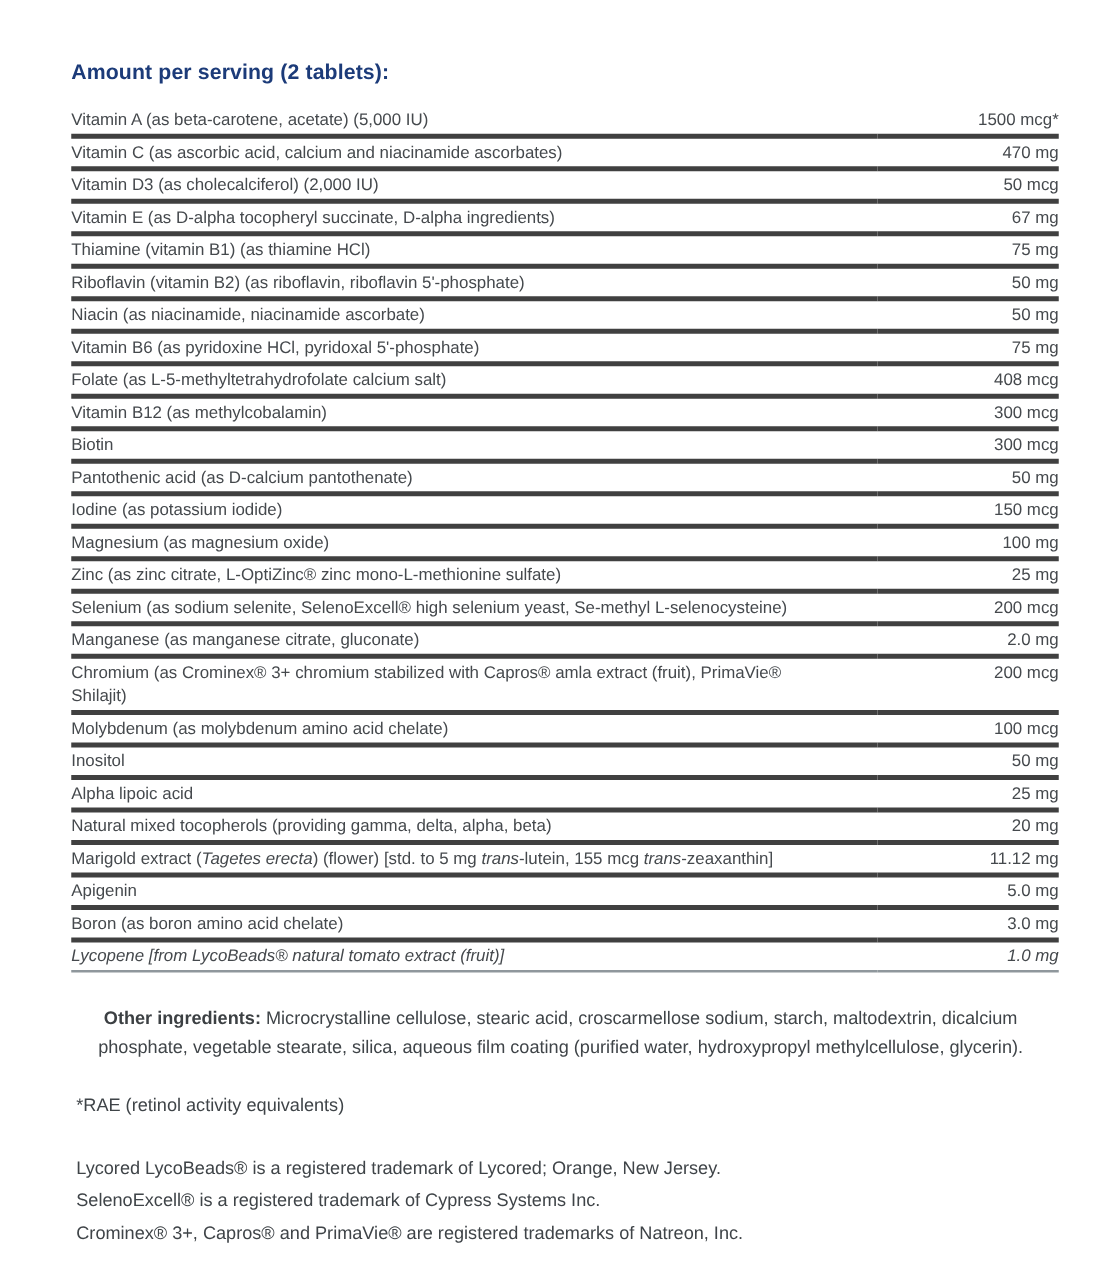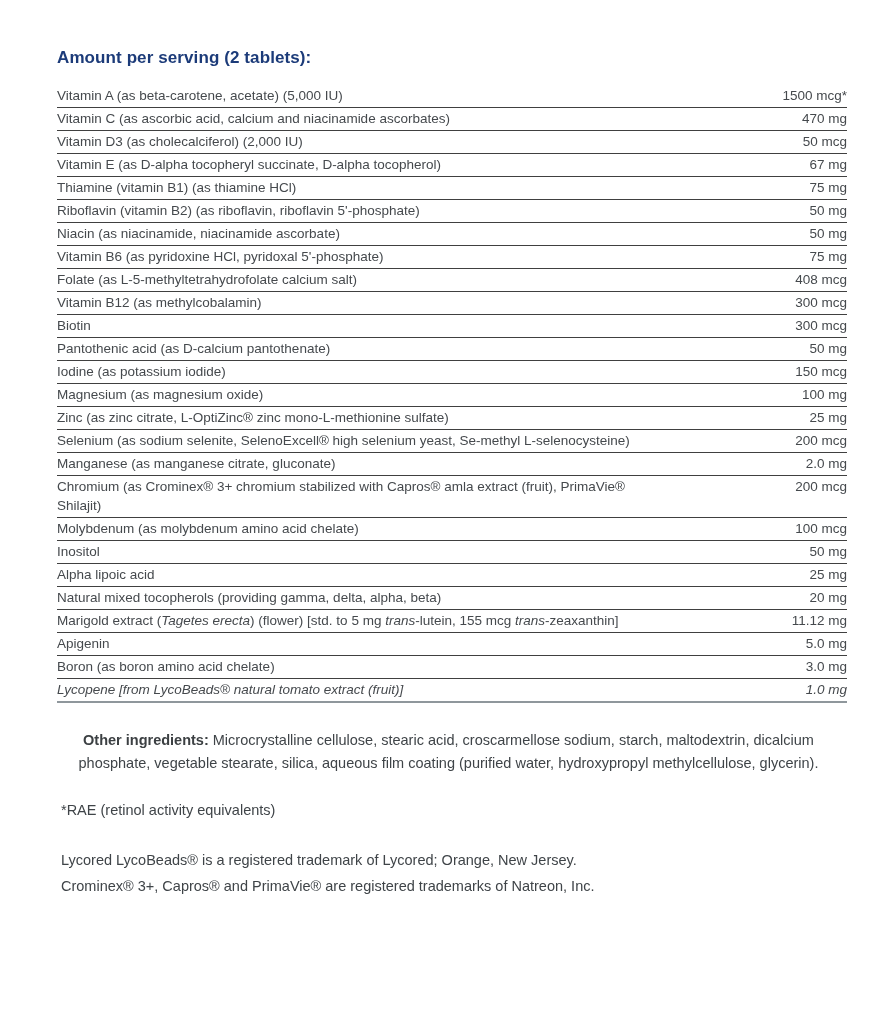--- a/index.html
+++ b/index.html
@@ -25,21 +25,21 @@
     font-weight: 700;
     color: #1c3b79;
     letter-spacing: 0.1px;
   }
   table.facts-table {
     width: 790px;
     border-collapse: collapse;
     table-layout: fixed;
   }
   table.facts-table td {
-    border-bottom: 1px solid #404040;
+    border-bottom: 4px solid #404040;
     font-size: 13.5px;
     line-height: 19px;
     padding: 1px 0 2px 0;
     vertical-align: top;
   }
   table.facts-table td.name {
     width: 615px;
     padding-right: 30px;
   }
   table.facts-table td.amount {
@@ -92,21 +92,21 @@
         </tr>
         <tr>
           <td class="name">Vitamin C (as ascorbic acid, calcium and niacinamide ascorbates)</td>
           <td class="amount">470 mg</td>
         </tr>
         <tr>
           <td class="name">Vitamin D3 (as cholecalciferol) (2,000 IU)</td>
           <td class="amount">50 mcg</td>
         </tr>
         <tr>
-          <td class="name">Vitamin E (as D-alpha tocopheryl succinate, D-alpha tocopherol)</td>
+          <td class="name">Vitamin E (as D-alpha tocopheryl succinate, D-alpha ingredients)</td>
           <td class="amount">67 mg</td>
         </tr>
         <tr>
           <td class="name">Thiamine (vitamin B1) (as thiamine HCl)</td>
           <td class="amount">75 mg</td>
         </tr>
         <tr>
           <td class="name">Riboflavin (vitamin B2) (as riboflavin, riboflavin 5'-phosphate)</td>
           <td class="amount">50 mg</td>
         </tr>
@@ -193,17 +193,18 @@
       </tbody>
   </table>
 
   <div class="notes">
     <p class="other">
       <strong>Other ingredients:</strong><span> Microcrystalline cellulose, stearic acid, croscarmellose sodium, starch, maltodextrin, dicalcium phosphate, vegetable stearate, silica, aqueous film coating (purified water, hydroxypropyl methylcellulose, glycerin).</span>
     </p>
     <p class="rae">*RAE (retinol activity equivalents)</p>
     <div class="trademarks" id="trademarks">
         <p>Lycored LycoBeads® is a registered trademark of Lycored; Orange, New Jersey.</p>
+        <p>SelenoExcell® is a registered trademark of Cypress Systems Inc.</p>
         <p>Crominex® 3+, Capros® and PrimaVie® are registered trademarks of Natreon, Inc.</p>
       </div>
   </div>
 
 </div>
 
 </body></html>

